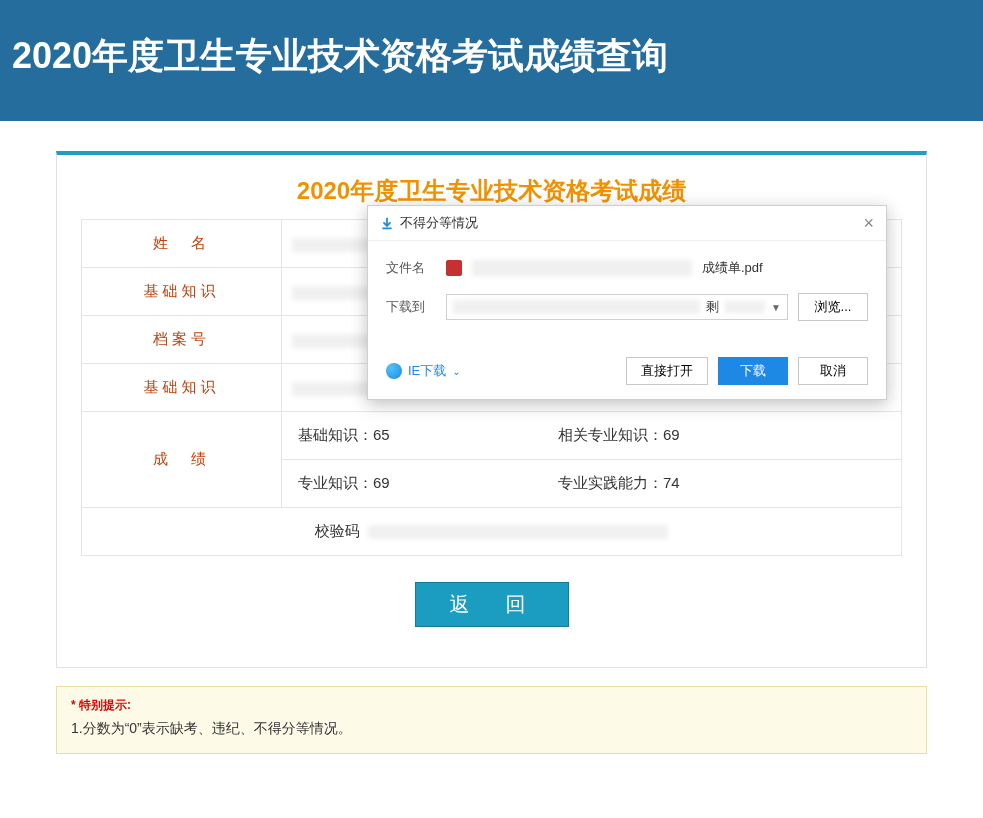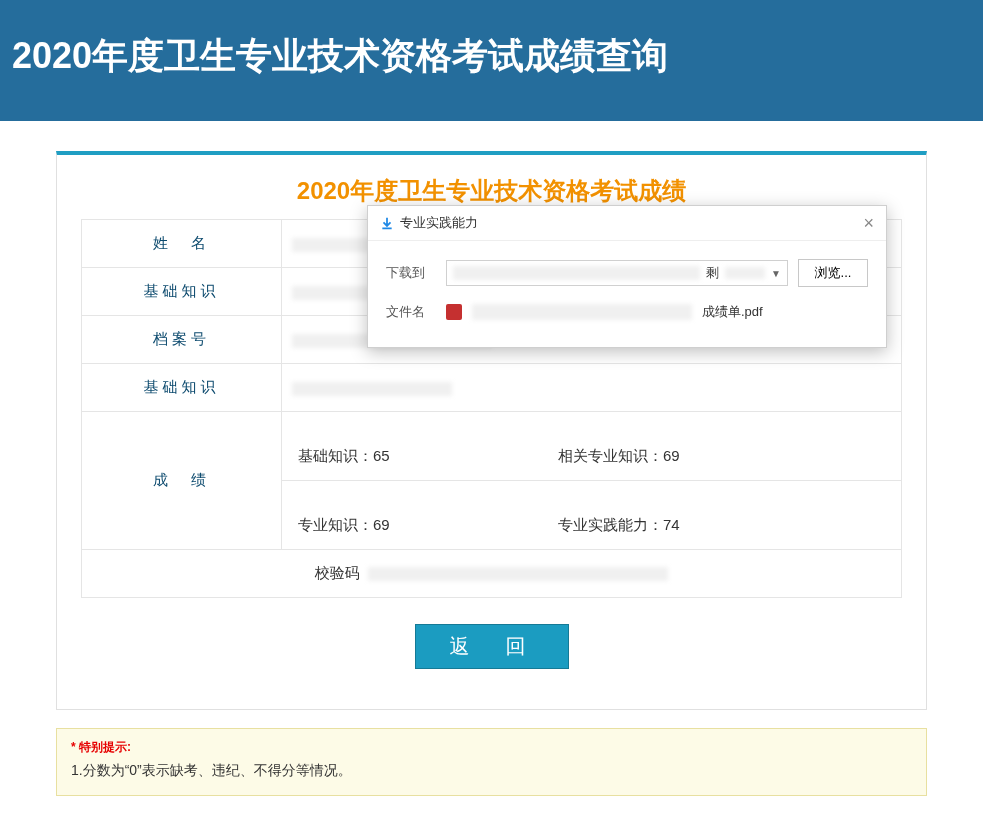--- a/index.html
+++ b/index.html
@@ -40,25 +40,25 @@
   }
   table.info td {
     border: 1px solid #e5e5e5;
     padding: 14px 10px;
     font-size: 15px;
     color: #333;
   }
   table.info td.label {
     width: 200px;
     text-align: center;
-    color: #0c4a6e;
+    color: #c2410c;
     letter-spacing: 4px;
   }
   .score-row td { padding: 10px 10px; }
-  .score-cell { display: flex; gap: 60px; flex-wrap: wrap; padding-left: 6px; margin-top: 21px;}
+  .score-cell { display: flex; gap: 60px; flex-wrap: wrap; padding-left: 6px;}
   .score-item { min-width: 200px; }
   .check-row td { text-align: center; }
   .blur {
     display: inline-block;
     background: #f0f0f0;
     filter: blur(2px);
     height: 14px;
     vertical-align: middle;
   }
   .pdf-btn-wrap {
@@ -243,41 +243,53 @@
 
     
     <div class="dlg">
       <div class="dlg-title">
         <span class="dlg-title-left">
           <span class="dl-icon">
             <svg width="14" height="14" viewBox="0 0 24 24" fill="none" stroke="#1e88e5" stroke-width="3">
                 <path d="M12 3v12M6 11l6 6 6-6M4 21h16"></path>
               </svg>
           </span>
-          <span>专业实践能力</span>
+          <span>不得分等情况</span>
         </span>
         <span class="close-x">×</span>
       </div>
       <div class="dlg-body">
+        <div class="dlg-row">
+          <span class="lbl">文件名</span>
+          <span class="pdf-icon"></span>
+          <span class="fname-blur"></span>
+          <span>成绩单.pdf</span>
+        </div>
         <div class="dlg-row">
           <span class="lbl">下载到</span>
           <div class="path-input">
             <span class="path-blur"></span>
             <span>剩</span>
             <span class="blur" style="width:40px;height:12px"></span>
             <span class="dropdown-arrow">▼</span>
           </div>
           <button class="browse-btn">浏览...</button>
         </div>
-        <div class="dlg-row">
-          <span class="lbl">文件名</span>
-          <span class="pdf-icon"></span>
-          <span class="fname-blur"></span>
-          <span>成绩单.pdf</span>
-        </div>
+      </div>
+      <div class="dlg-foot">
+        <span class="ie-link">
+          <span class="ie-icon"></span>
+          <span>IE下载</span>
+          <span class="chev">⌄</span>
+        </span>
+        <span class="dlg-actions">
+          <button>直接打开</button>
+          <button class="primary">下载</button>
+          <button>取消</button>
+        </span>
       </div>
     </div>
   </div>
 
   <div class="notice">
     <div class="head">* 特别提示:</div>
     <p>1.分数为“0”表示缺考、违纪、不得分等情况。</p>
 
   </div>
 

